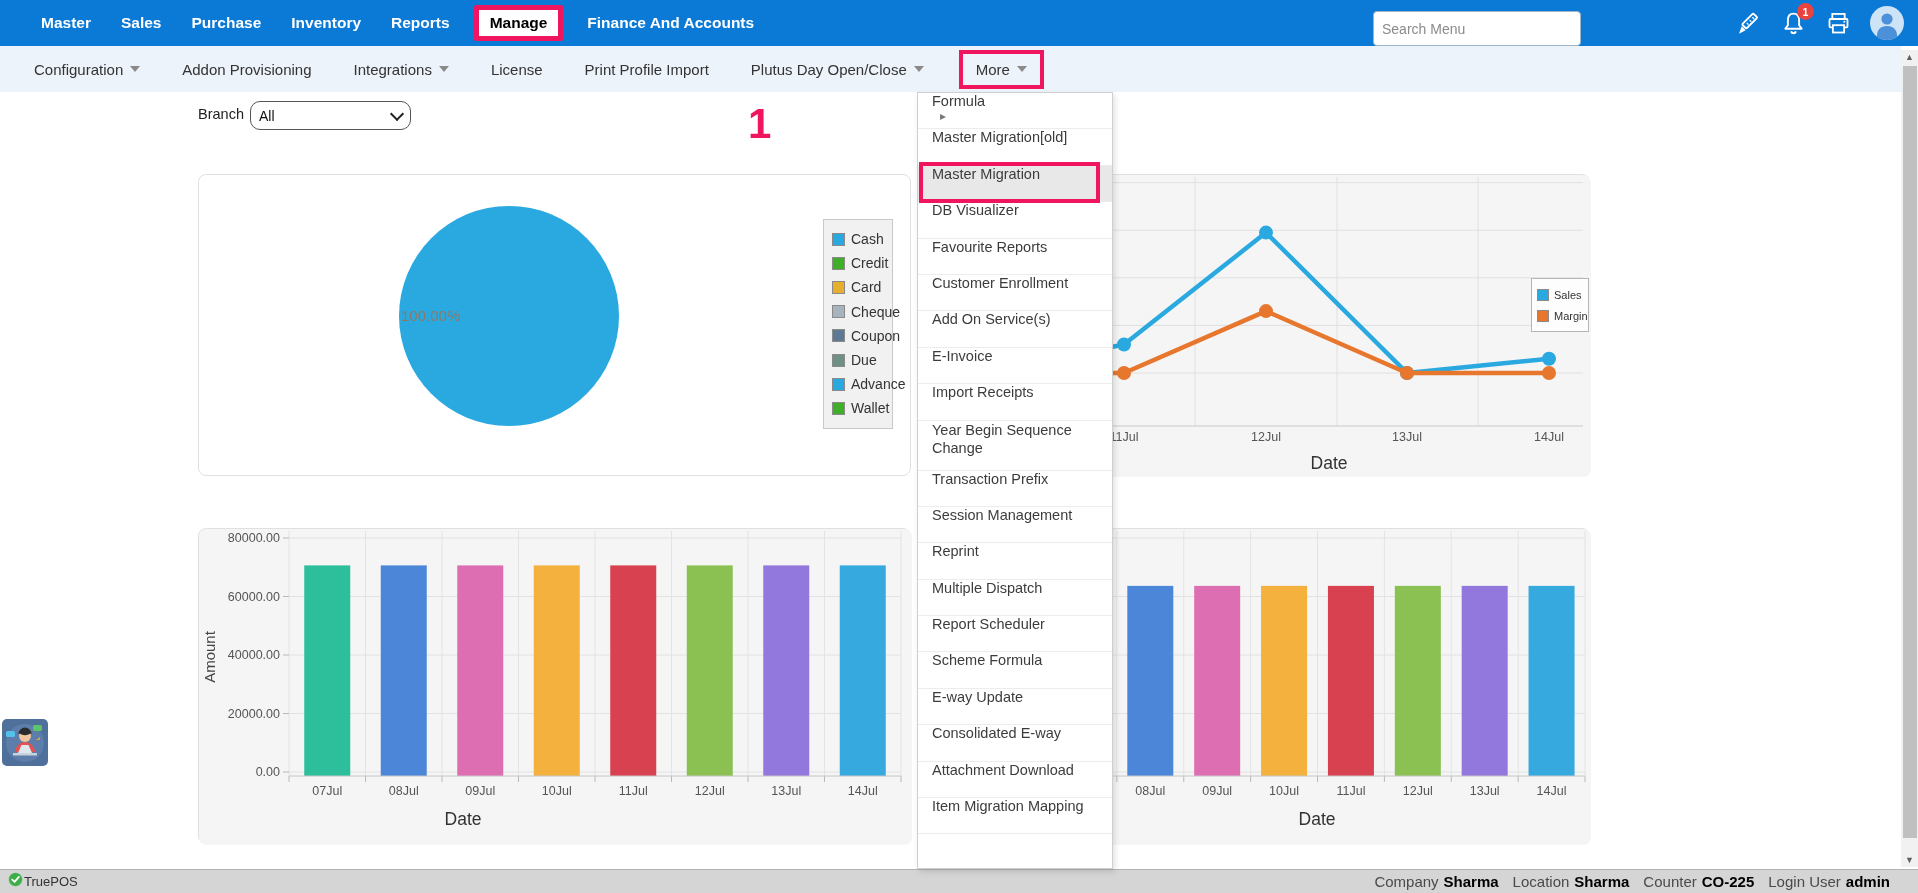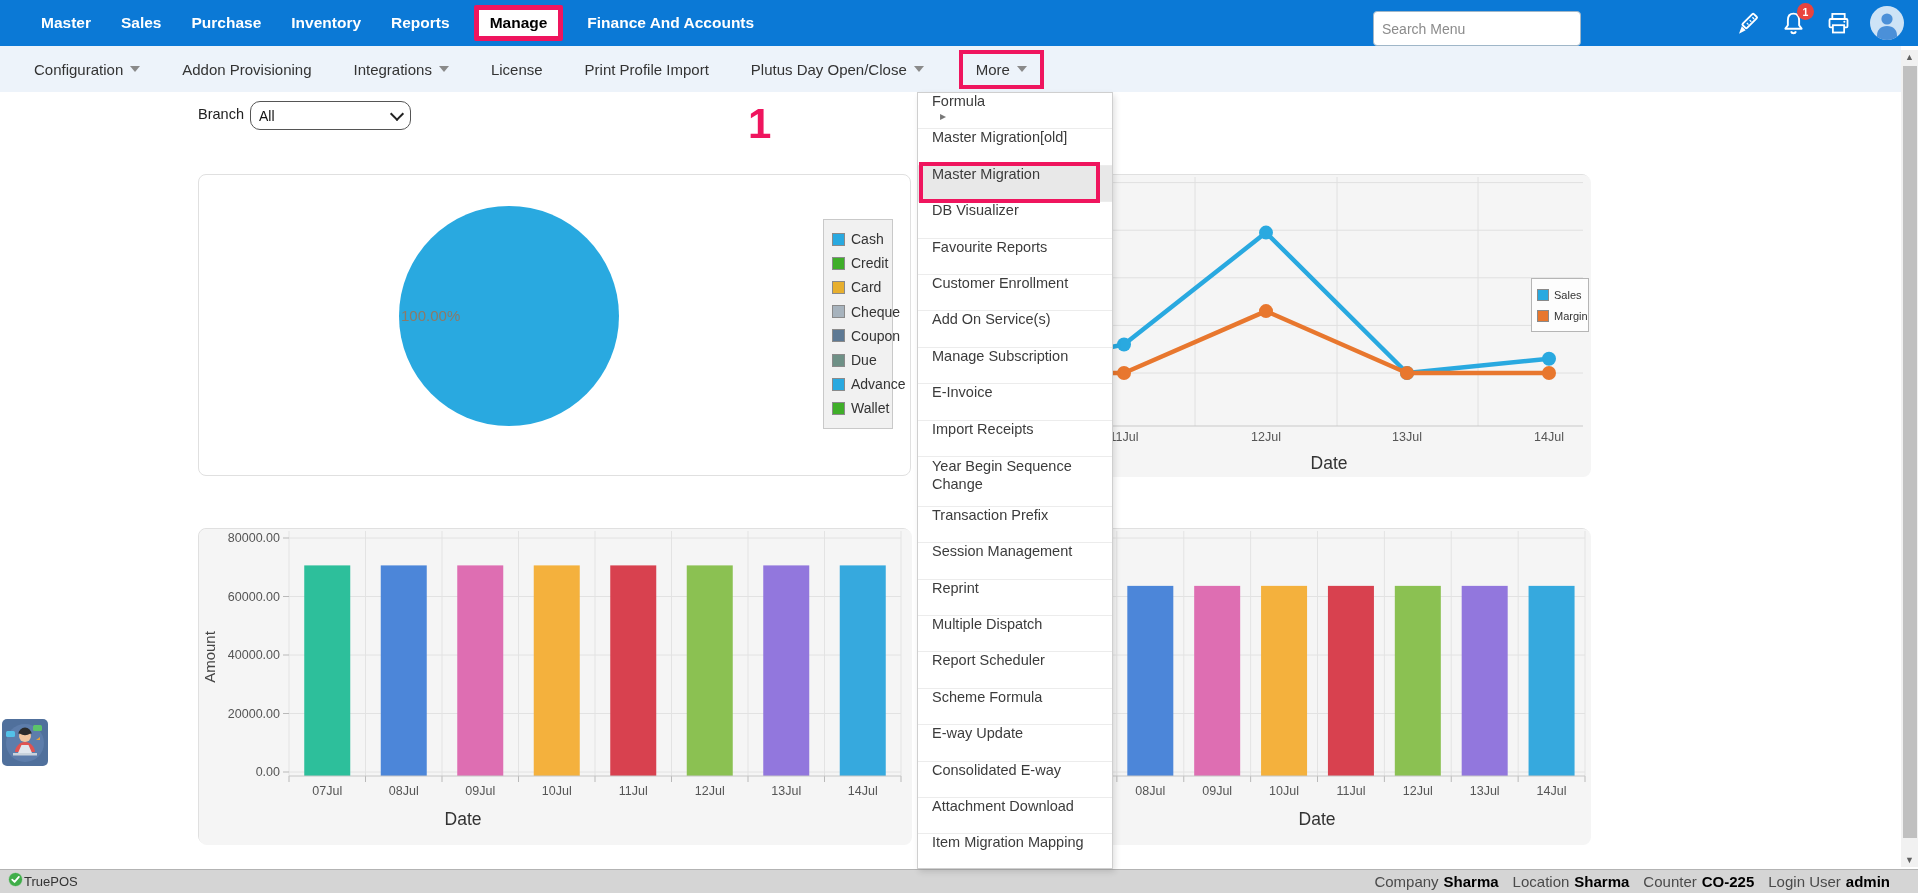--- a/index.html
+++ b/index.html
@@ -396,23 +396,20 @@
       <div class="dd-item">
         <span>Favourite Reports</span>
       </div>
       <div class="dd-item">
         <span>Customer Enrollment</span>
       </div>
       <div class="dd-item">
         <span>Add On Service(s)</span>
       </div>
       <div class="dd-item">
-        <span>Manage Subscription</span>
-      </div>
-      <div class="dd-item">
         <span>E-Invoice</span>
       </div>
       <div class="dd-item">
         <span>Import Receipts</span>
       </div>
       <div class="dd-item tall">
         <span>Year Begin Sequence Change</span>
       </div>
       <div class="dd-item">
         <span>Transaction Prefix</span>

